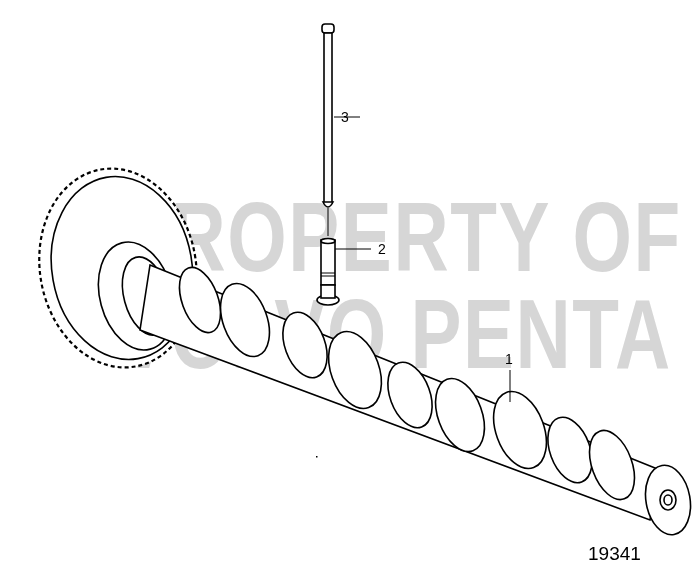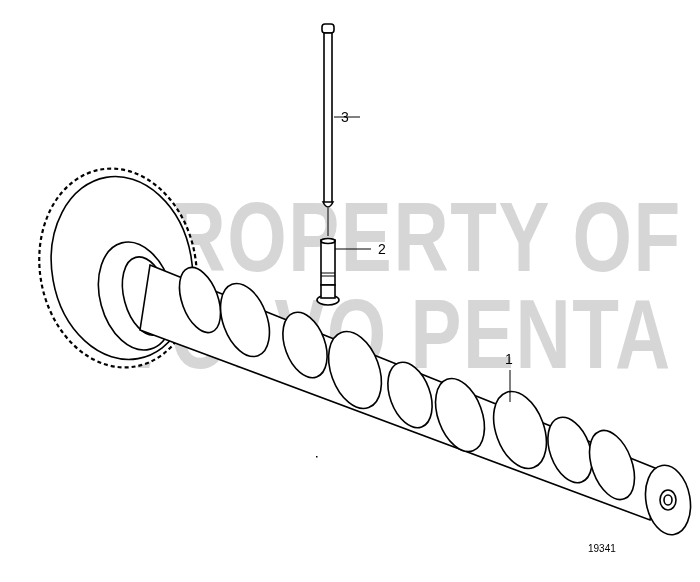--- a/index.html
+++ b/index.html
@@ -5,21 +5,21 @@
   html, body { margin:0; padding:0; background:#ffffff; }
   body { width:700px; height:582px; position:relative; overflow:hidden; font-family:"Liberation Sans", sans-serif; }
   .canvas { position:absolute; left:0; top:0; width:700px; height:582px; }
   .watermark { position:absolute; font-family:"Liberation Sans", sans-serif; font-weight:bold; color:#cfcfcf; letter-spacing:2px; opacity:0.85; transform:scaleX(0.78); transform-origin:left top; white-space:nowrap; }
   .wm1 { left:118px; top:188px; font-size:98px; line-height:98px; }
   .wm2 { left:118px; top:285px; font-size:98px; line-height:98px; }
   .callout { position:absolute; font-size:14px; color:#000; line-height:14px; }
   .c3 { left:341px; top:110px; }
   .c2 { left:378px; top:242px; }
   .c1 { left:505px; top:352px; }
-  .figno { position:absolute; left:588px; top:543px; font-size:10px; color:#000; }
+  .figno { position:absolute; left:588px; top:543px; font-size:19px; color:#000; }
 </style>
 </head>
 <body>
 
 <div class="watermark wm1">PROPERTY OF</div>
 <div class="watermark wm2">VOLVO PENTA</div>
 
 <svg class="canvas" viewBox="0 0 700 582" xmlns="http://www.w3.org/2000/svg">
   <g fill="#fff" stroke="#000" stroke-width="1.6">
 

